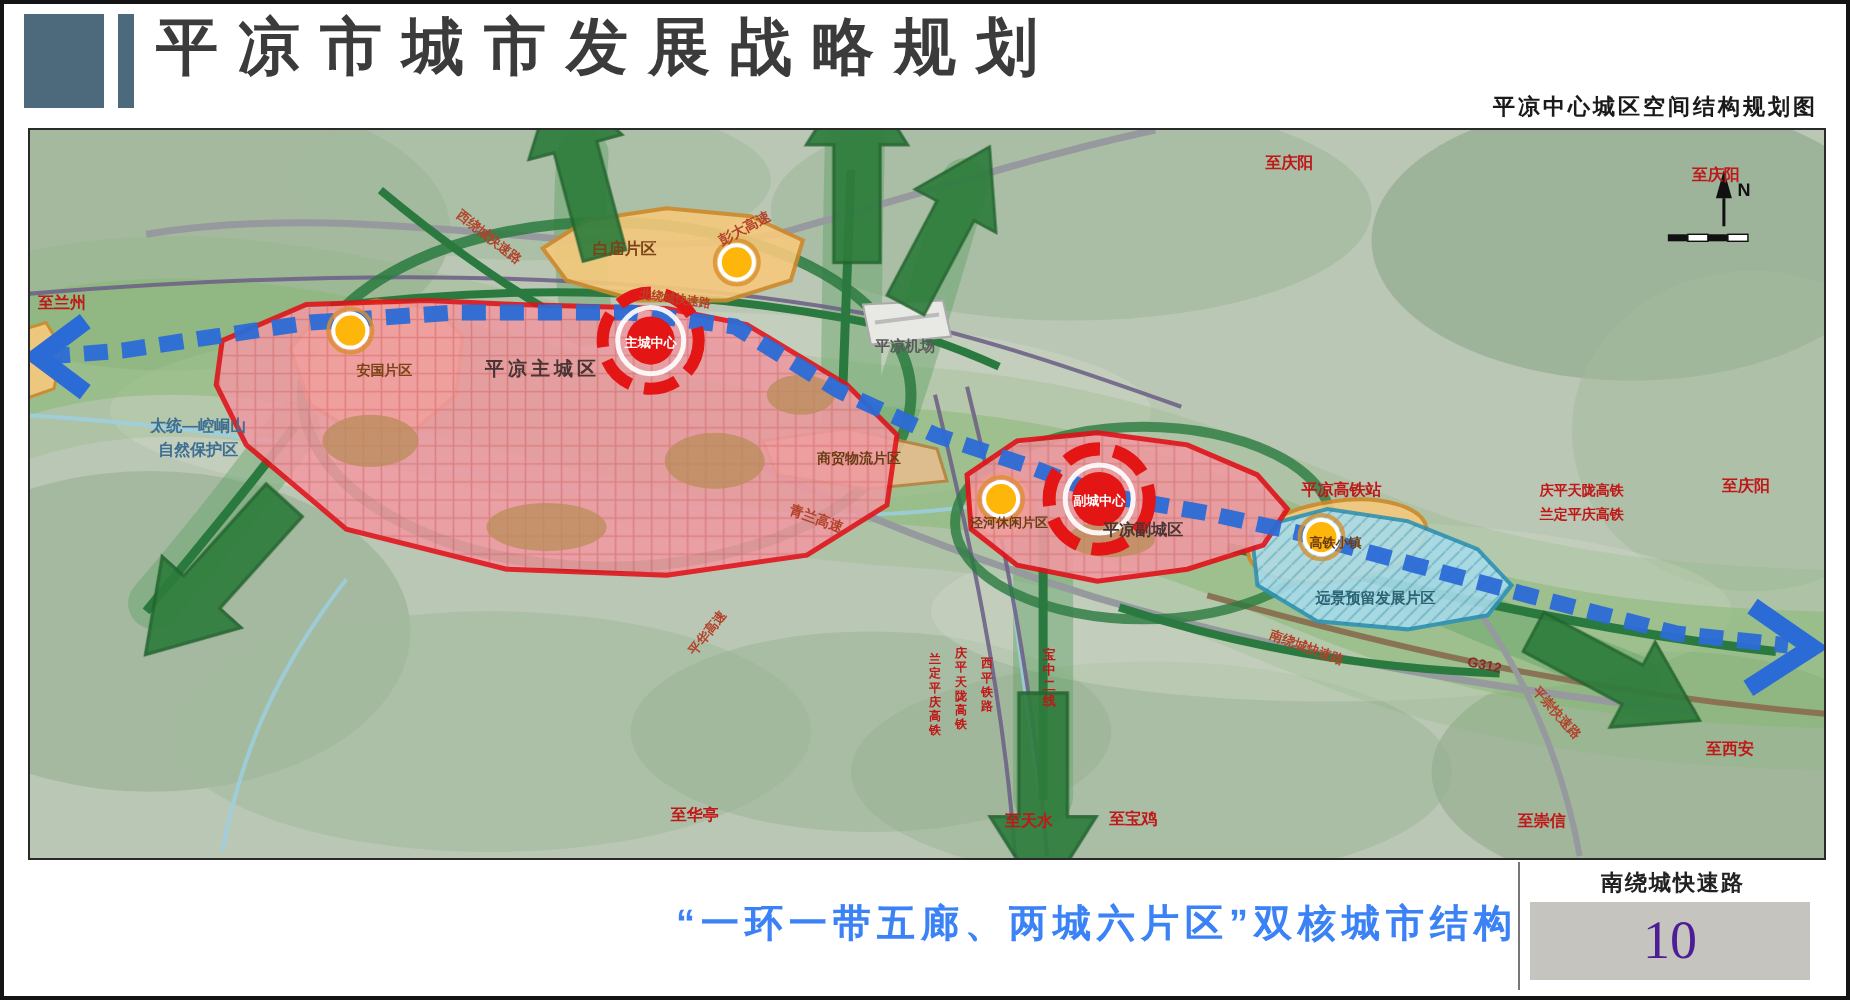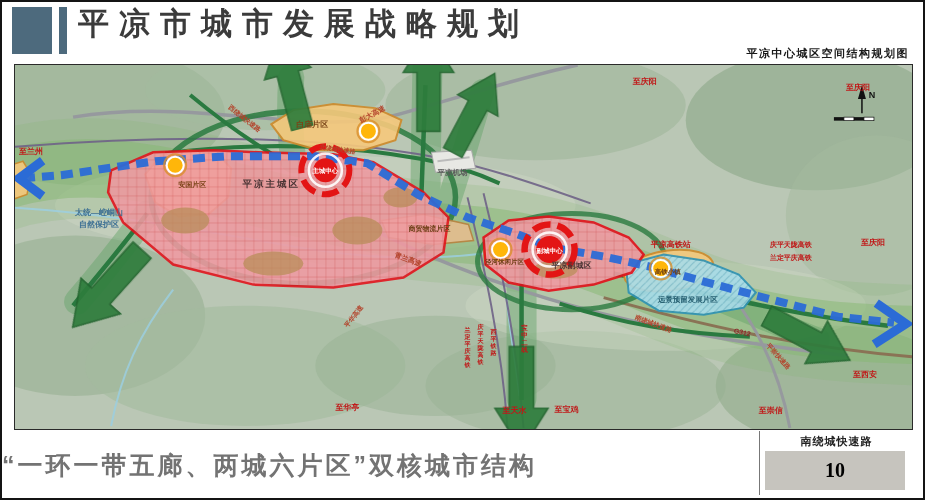--- a/index.html
+++ b/index.html
@@ -25,37 +25,37 @@
     letter-spacing:1.5px;color:#1a1a1a;white-space:nowrap;
   }
   
   .map-frame{
     position:absolute;left:12px;top:62px;width:899px;height:366px;
     border:1.5px solid #2a2a2a;box-sizing:border-box;background:#bac7b5;
   }
   .map-frame svg{display:block;width:100%;height:100%;}
   
   .caption{
-    position:absolute;left:0;top:447px;width:757px;text-align:left;
-    font-size:25px;font-weight:bold;letter-spacing:3px;color:#737373;white-space:nowrap;
+    position:absolute;left:0;top:447px;width:757px;text-align:right;
+    font-size:19px;font-weight:bold;letter-spacing:3px;color:#3b82f6;white-space:nowrap;
   }
   .infobox{
     position:absolute;left:757px;top:429px;width:154px;height:64px;
     border-left:1px solid #777;box-sizing:border-box;background:#fff;
   }
   .agency{
     margin-top:3px;text-align:center;font-family:"Liberation Serif",serif;
     font-size:11px;font-weight:bold;letter-spacing:1px;color:#222;
   }
   .pagenum-box{
     margin:2px 8px 0 5px;height:39px;background:#c6c4be;
     display:flex;align-items:center;justify-content:center;
   }
   .pagenum{
-    font-family:"Liberation Serif",serif;font-size:20px;font-weight:bold;color:#000000;
+    font-family:"Liberation Serif",serif;font-size:27px;font-weight:normal;color:#4c1d95;
   }
   svg text{font-family:"Liberation Sans",sans-serif;}
 </style>
 </head>
 <body>
 
 <div class="page">
 
   <div class="header">
     <div class="logo-square"></div>

